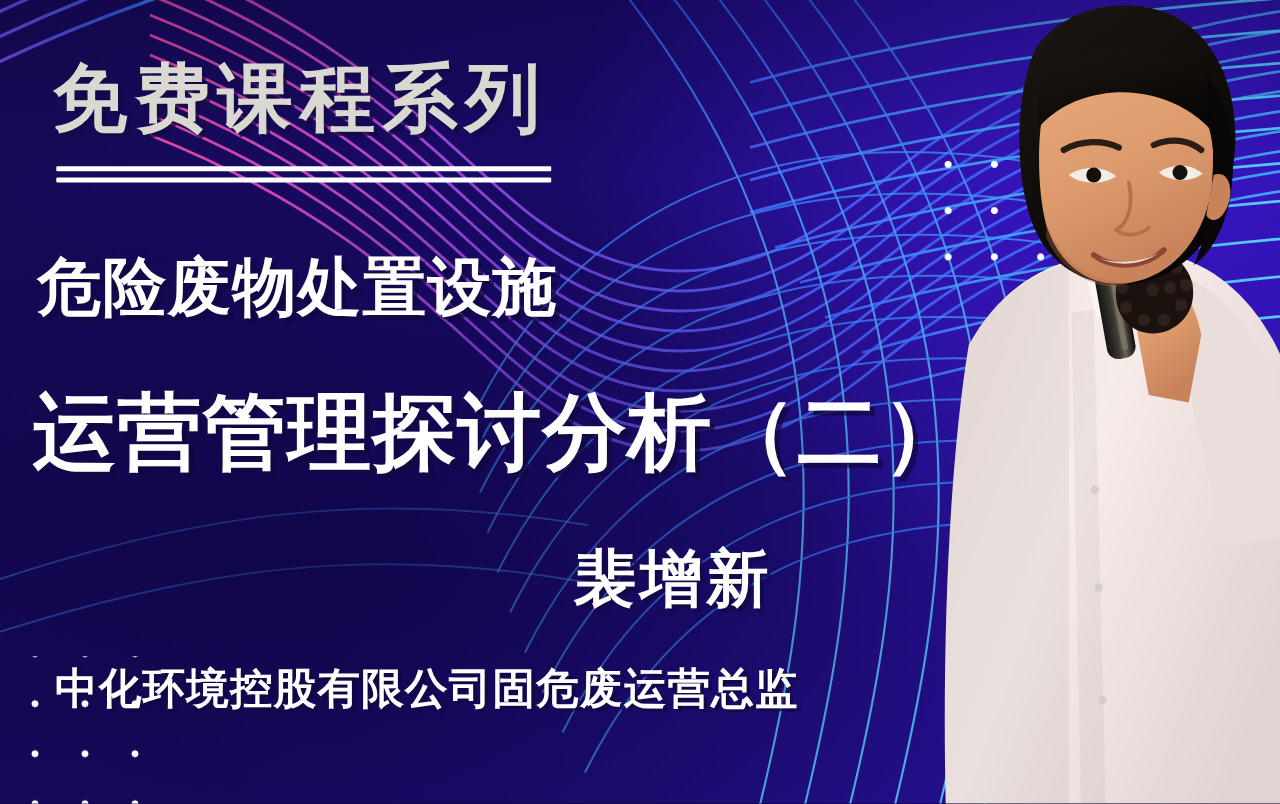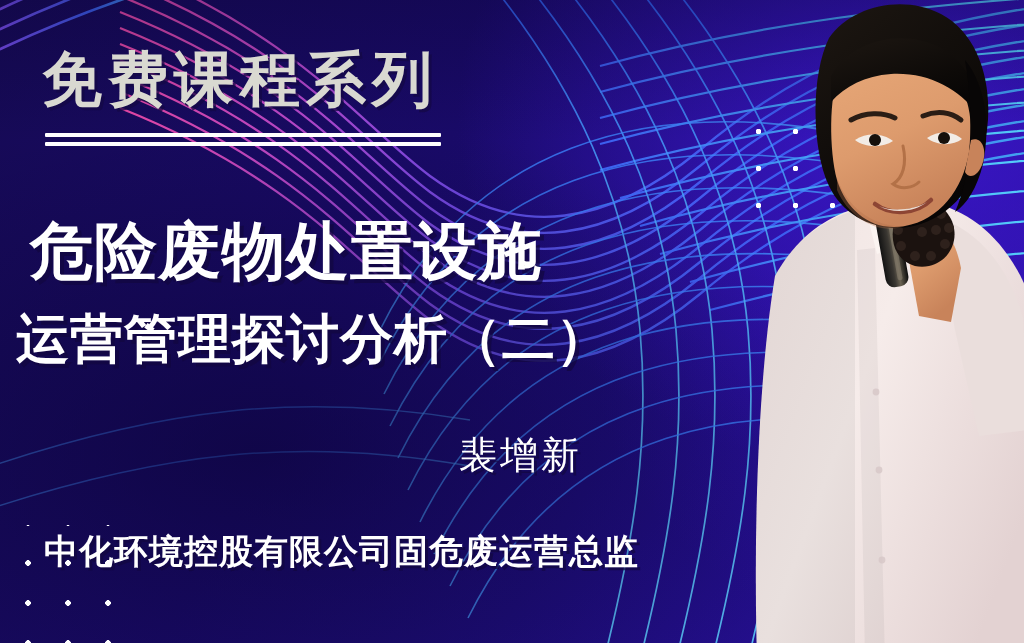--- a/index.html
+++ b/index.html
@@ -103,40 +103,40 @@
 
   .title-line {
     position: absolute;
     font-weight: bold;
     color: #ffffff;
     white-space: nowrap;
     text-shadow: 4px 4px 0 rgba(18,7,64,0.72);
   }
   #title-line-1 {
     left: 30px;
-    top: 218px;
-    font-size: 63px;
+    top: 204px;
+    font-size: 51px;
     letter-spacing: 1px;
     line-height: 1.05;
   }
   #title-line-2 {
-    left: 16px;
+    left: 26px;
     top: 311px;
-    font-size: 53px;
+    font-size: 67px;
     letter-spacing: 1px;
     line-height: 1.05;
     text-align: right;
   }
 
   .speaker-name {
     position: absolute;
     left: 459px;
     top: 430px;
-    font-size: 38px;
-    font-weight: normal;
+    font-size: 50px;
+    font-weight: bold;
     color: #ffffff;
     letter-spacing: 3px;
     white-space: nowrap;
     text-shadow: 3px 3px 0 rgba(18,7,64,0.7);
   }
 
   .credentials {
     position: absolute;
     left: 44px;
     top: 531px;

